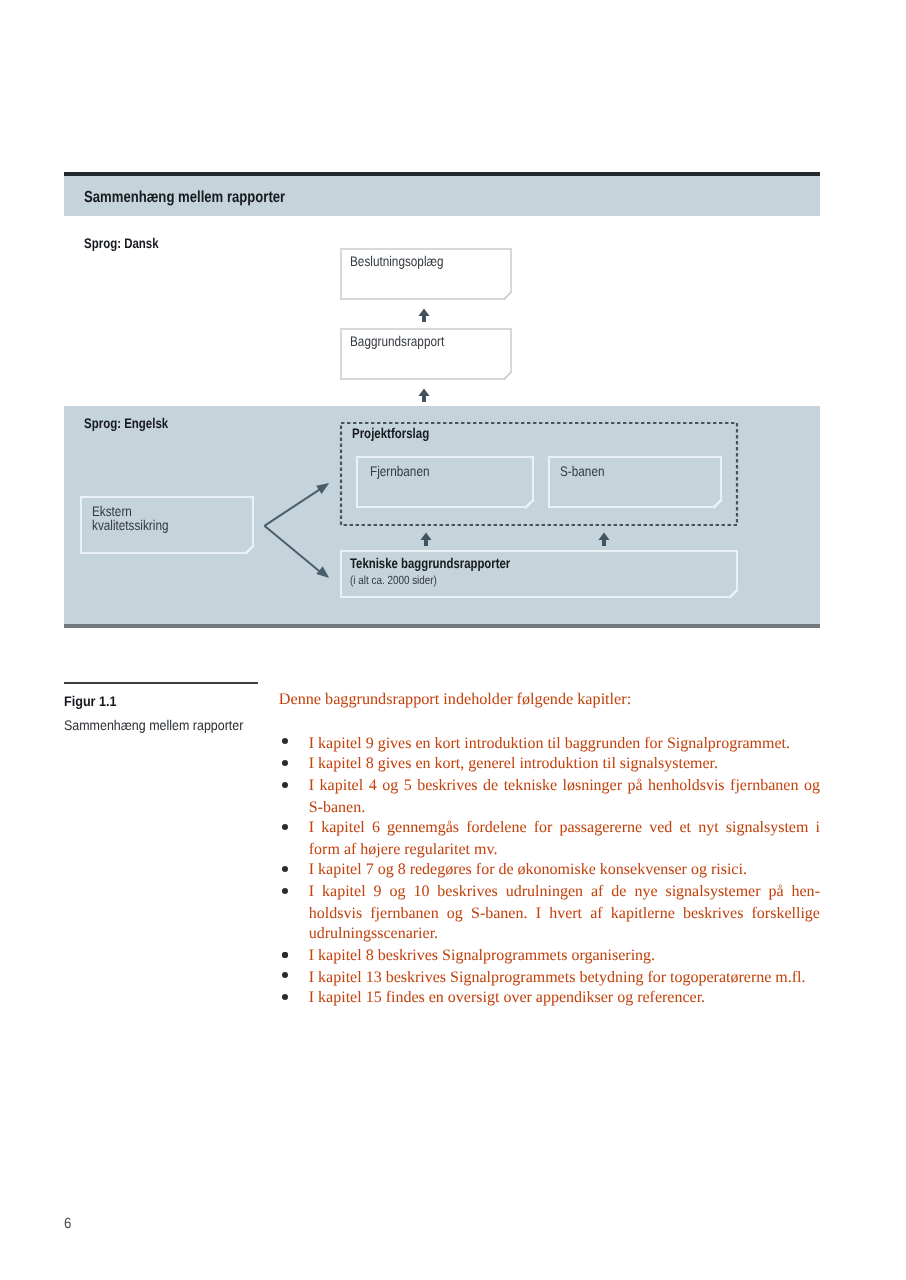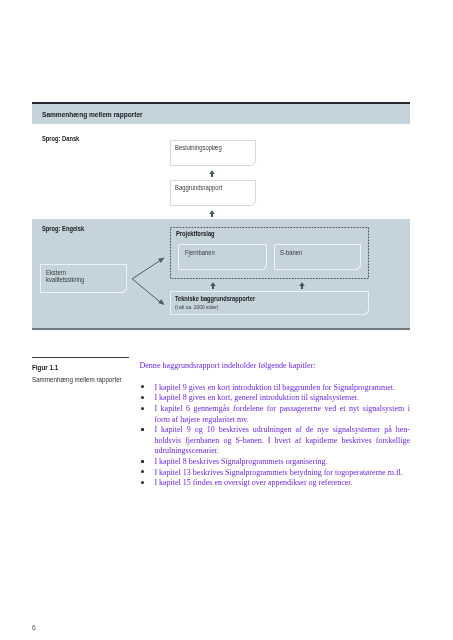--- a/index.html
+++ b/index.html
@@ -1,19 +1,19 @@
 <!DOCTYPE html>
 <html><head>
 <meta charset="utf-8">
 <style>
   html,body{margin:0;padding:0;}
   body{width:453px;height:640px;background:#ffffff;
        font-family:"Liberation Sans",sans-serif;position:relative;overflow:hidden;
        -webkit-font-smoothing:antialiased;}
-  .page{position:absolute;left:0;top:16px;width:453px;height:624px;}
+  .page{position:absolute;left:0;top:0;width:453px;height:624px;}
 
   
   .figure{position:absolute;left:32px;top:86px;width:378px;height:229px;}
   .fig-head{position:absolute;left:0;top:0;width:378px;height:22px;
             background:#c5d3da;border-top:2px solid #23282e;box-sizing:border-box;}
   .fig-head-label{position:absolute;left:10px;top:6px;font-size:8px;font-weight:bold;color:#16191d;
                   transform:scaleX(0.82);transform-origin:left top;white-space:nowrap;}
 
   .fig-dansk{position:absolute;left:0;top:22px;width:378px;height:95px;background:#ffffff;}
   .fig-engelsk{position:absolute;left:0;top:117px;width:378px;height:109px;background:#c5d3da;}
@@ -40,21 +40,21 @@
 
   
   .caprule{position:absolute;left:32px;top:340.5px;width:97px;height:1.3px;background:#3b3f44;}
   .captitle{position:absolute;left:32px;top:348px;font-size:7px;font-weight:bold;color:#16191d;
             transform:scaleX(0.90);transform-origin:left top;white-space:nowrap;}
   .captext{position:absolute;left:32px;top:360px;font-size:7px;color:#2a2f34;
            transform:scaleX(0.89);transform-origin:left top;white-space:nowrap;}
 
   
   .body{position:absolute;left:139.4px;top:345px;width:271px;
-        font-family:"Liberation Serif",serif;color:#6d28d9;}
+        font-family:"Liberation Serif",serif;color:#c2410c;}
   .intro{font-size:8.1px;line-height:10.62px;}
   .blist{margin:0;padding:0;list-style:none;position:absolute;left:15px;top:21.7px;width:255.6px;}
   .blist li{position:relative;padding-left:0;font-size:8.0px;line-height:10.62px;
             text-align:justify;margin:0;}
   .blist li .bul{position:absolute;left:-13.9px;top:2.6px;width:3.1px;height:3.1px;border-radius:50%;
                  background:#2b2b2b;font-size:0;line-height:0;}
 
   .pageno{position:absolute;left:32.2px;top:606.5px;font-size:7.4px;color:#454c54;font-family:"Liberation Sans",sans-serif;
           transform:scaleX(0.9);transform-origin:left top;}
 </style>
@@ -177,22 +177,23 @@
 
   <div class="caprule"></div>
   <div class="captitle">Figur 1.1</div>
   <div class="captext">Sammenhæng mellem rapporter</div>
 
   <div class="body">
     <div class="intro">Denne baggrundsrapport indeholder følgende kapitler:</div>
     <ul class="blist" id="blist">
         <li><span class="bul">•</span><span>I kapitel 9 gives en kort introduktion til baggrunden for Signalprogrammet.</span></li>
         <li><span class="bul">•</span><span>I kapitel 8 gives en kort, generel introduktion til signalsystemer.</span></li>
+        <li><span class="bul">•</span><span>I kapitel 4 og 5 beskrives de tekniske løsninger på henholdsvis fjernbanen og S‑banen.</span></li>
         <li><span class="bul">•</span><span>I kapitel 6 gennemgås fordelene for passagererne ved et nyt signalsystem i form af højere regularitet mv.</span></li>
-        <li><span class="bul">•</span></li>
+        <li><span class="bul">•</span><span>I kapitel 7 og 8 redegøres for de økonomiske konsekvenser og risici.</span></li>
         <li><span class="bul">•</span><span>I kapitel 9 og 10 beskrives udrulningen af de nye signalsystemer på hen­holdsvis fjernbanen og S‑banen. I hvert af kapitlerne beskrives forskellige udrulningsscenarier.</span></li>
         <li><span class="bul">•</span></li>
         <li><span class="bul">•</span><span>I kapitel 8 beskrives Signalprogrammets organisering.</span></li>
         <li><span class="bul">•</span><span>I kapitel 13 beskrives Signalprogrammets betydning for togoperatørerne m.fl.</span></li>
         <li><span class="bul">•</span><span>I kapitel 15 findes en oversigt over appendikser og referencer.</span></li>
       </ul>
   </div>
 
   <div class="pageno">6</div>
 </div>

